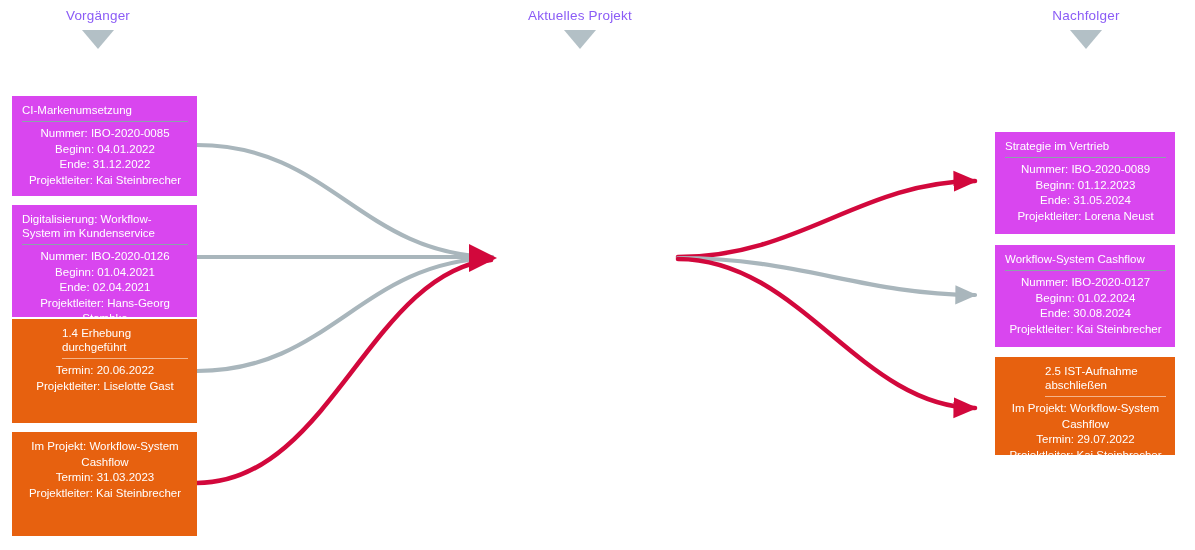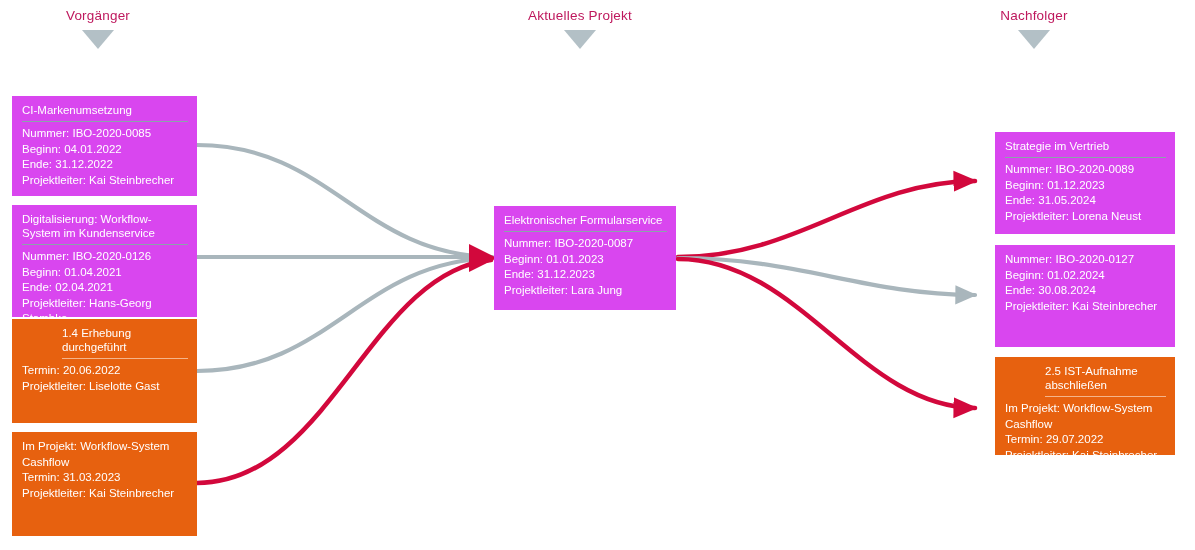--- a/index.html
+++ b/index.html
@@ -24,21 +24,21 @@
   }
 
   
   .col-header {
     position: absolute;
     text-align: center;
     pointer-events: none;
   }
   .col-header .col-label {
     font-size: 13.5px;
-    color: #be185d;
+    color: #8b5cf6;
     letter-spacing: .2px;
     line-height: 16px;
     white-space: nowrap;
     display: block;
   }
   .col-header .col-arrow {
     margin: 6px auto 0;
     width: 0; height: 0;
     border-left: 16px solid transparent;
     border-right: 16px solid transparent;
@@ -80,20 +80,21 @@
   .card.project .card-title {
     border-bottom: 1px solid #8ba3ab;
   }
   .card.task .card-title {
     border-bottom: 1px solid #f5b48a;
     margin-left: 40px;
   }
   .card .card-row {
     display: block;
     white-space: normal;
+    text-align: center;
   }
 </style>
 </head>
 <body>
 
 <div id="stage">
 
   <svg id="edges" viewBox="0 0 1195 550" width="1195" height="550" xmlns="http://www.w3.org/2000/svg">
     <defs>
       <marker id="arrow-gray" viewBox="0 0 10 10" refX="9" refY="5" markerWidth="5.2" markerHeight="5.2" orient="auto-start-reverse">
@@ -124,21 +125,21 @@
   <div class="col-header" style="left:18px; top:8px; width:160px;">
     <span class="col-label">Vorgänger</span>
     <div class="col-arrow"></div>
   </div>
 
   <div class="col-header" style="left:500px; top:8px; width:160px;">
     <span class="col-label">Aktuelles Projekt</span>
     <div class="col-arrow"></div>
   </div>
 
-  <div class="col-header" style="left:954px; top:8px; width:160px;">
+  <div class="col-header" style="left:1006px; top:8px; width:160px;">
     <span class="col-label">Nachfolger</span>
     <div class="col-arrow"></div>
   </div>
 
   <div class="card project" style="left:12px; top:96px; width:185px; height:100px;">
     <span class="card-title">CI-Markenumsetzung</span>
     <span class="card-row">Nummer: IBO-2020-0085</span>
     <span class="card-row">Beginn: 04.01.2022</span>
     <span class="card-row">Ende: 31.12.2022</span>
     <span class="card-row">Projektleiter: Kai Steinbrecher</span>
@@ -157,37 +158,31 @@
     <span class="card-row">Termin: 20.06.2022</span>
     <span class="card-row">Projektleiter: Liselotte Gast</span>
   </div>
 
   <div class="card task" style="left:12px; top:432px; width:185px; height:104px;">
     <span class="card-row">Im Projekt: Workflow-System Cashflow</span>
     <span class="card-row">Termin: 31.03.2023</span>
     <span class="card-row">Projektleiter: Kai Steinbrecher</span>
   </div>
 
-  <div class="card project" style="left:494px; top:206px; width:182px; height:104px;">
-    <span class="card-title">Elektronischer Formularservice</span>
-    <span class="card-row">Nummer: IBO-2020-0087</span>
-    <span class="card-row">Beginn: 01.01.2023</span>
-    <span class="card-row">Ende: 31.12.2023</span>
-    <span class="card-row">Projektleiter: Lara Jung</span>
-  </div>
 
   <div class="card project" style="left:995px; top:132px; width:180px; height:102px;">
     <span class="card-title">Strategie im Vertrieb</span>
     <span class="card-row">Nummer: IBO-2020-0089</span>
     <span class="card-row">Beginn: 01.12.2023</span>
     <span class="card-row">Ende: 31.05.2024</span>
     <span class="card-row">Projektleiter: Lorena Neust</span>
   </div>
 
   <div class="card project" style="left:995px; top:245px; width:180px; height:102px;">
+    <span class="card-title">Workflow-System Cashflow</span>
     <span class="card-row">Nummer: IBO-2020-0127</span>
     <span class="card-row">Beginn: 01.02.2024</span>
     <span class="card-row">Ende: 30.08.2024</span>
     <span class="card-row">Projektleiter: Kai Steinbrecher</span>
   </div>
 
   <div class="card task" style="left:995px; top:357px; width:180px; height:98px;">
     <span class="card-title">2.5 IST-Aufnahme abschließen</span>
     <span class="card-row">Im Projekt: Workflow-System Cashflow</span>
     <span class="card-row">Termin: 29.07.2022</span>

